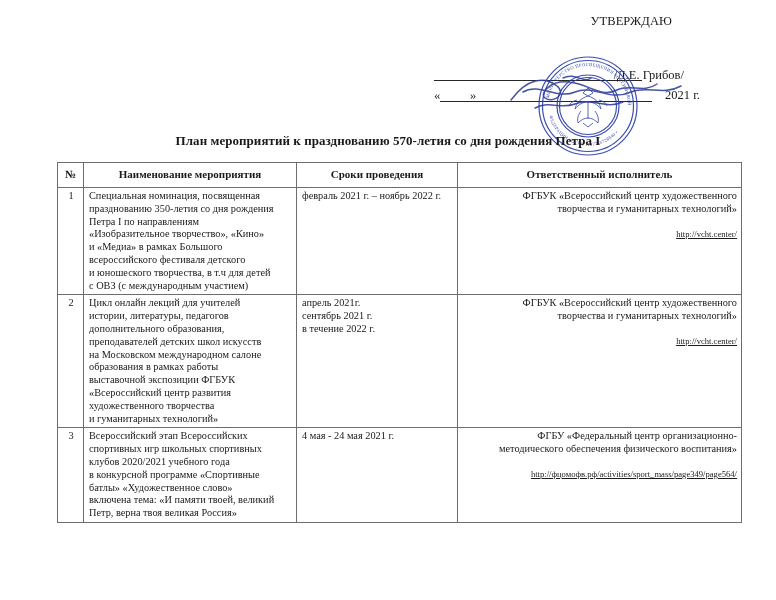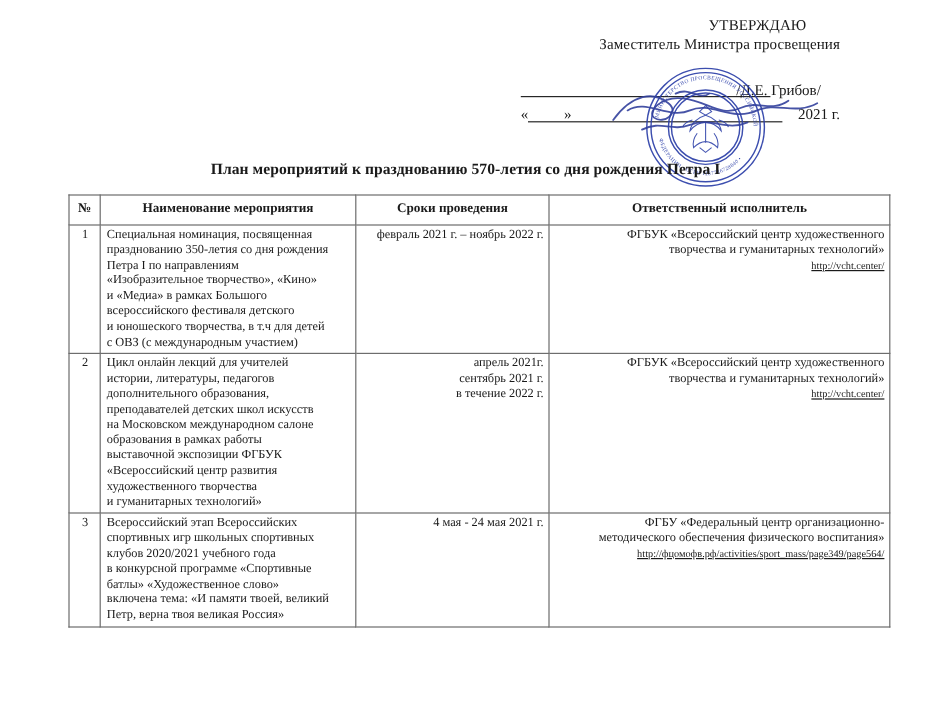--- a/index.html
+++ b/index.html
@@ -160,50 +160,49 @@
   col.c-num   { width: 26px; }
   col.c-name  { width: 213px; }
   col.c-dates { width: 161px; }
   col.c-resp  { width: 284px; }
 
   td.num {
     text-align: center;
     padding-top: 2px;
   }
   td.dates {
-    text-align: right;
+    text-align: left;
   }
   td.resp {
     text-align: right;
   }
   tr.section td {
     text-align: center;
     font-weight: bold;
     font-size: 10.6px;
     padding: 2px 3px 3px 3px;
   }
   .link {
     font-size: 8.6px;
     line-height: 11px;
     text-decoration: underline;
     color: #1a1a1a;
     word-break: break-all;
     display: inline-block;
-    margin-top: 0px;
+    margin-top: 13px;
   }
   .cellline { display: block; }
 </style>
 </head>
 <body>
 
 <div class="page">
 
   <div class="approval">
     <span class="ln ln-utv">УТВЕРЖДАЮ</span>
-    <span class="ln">Заместитель Министра просвещения</span>
   </div>
 
   <div class="sign-line">
     <span class="sign-rule"></span>
     <span class="sign-name">/Д.Е. Грибов/</span>
   </div>
 
   <div class="date-line">
     <span class="date-quote-a">«</span>
     <span class="date-quote-b">»</span>

